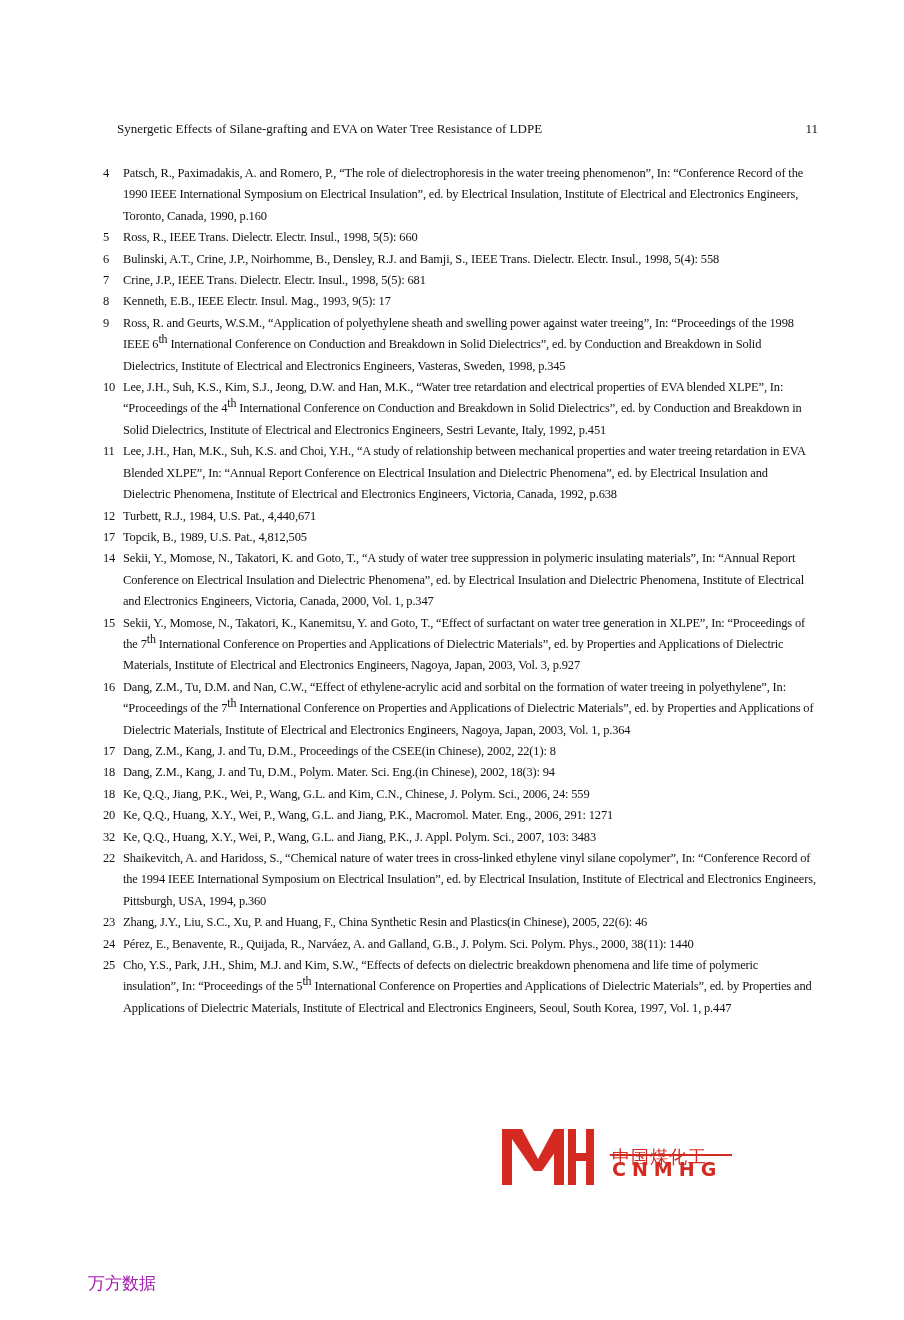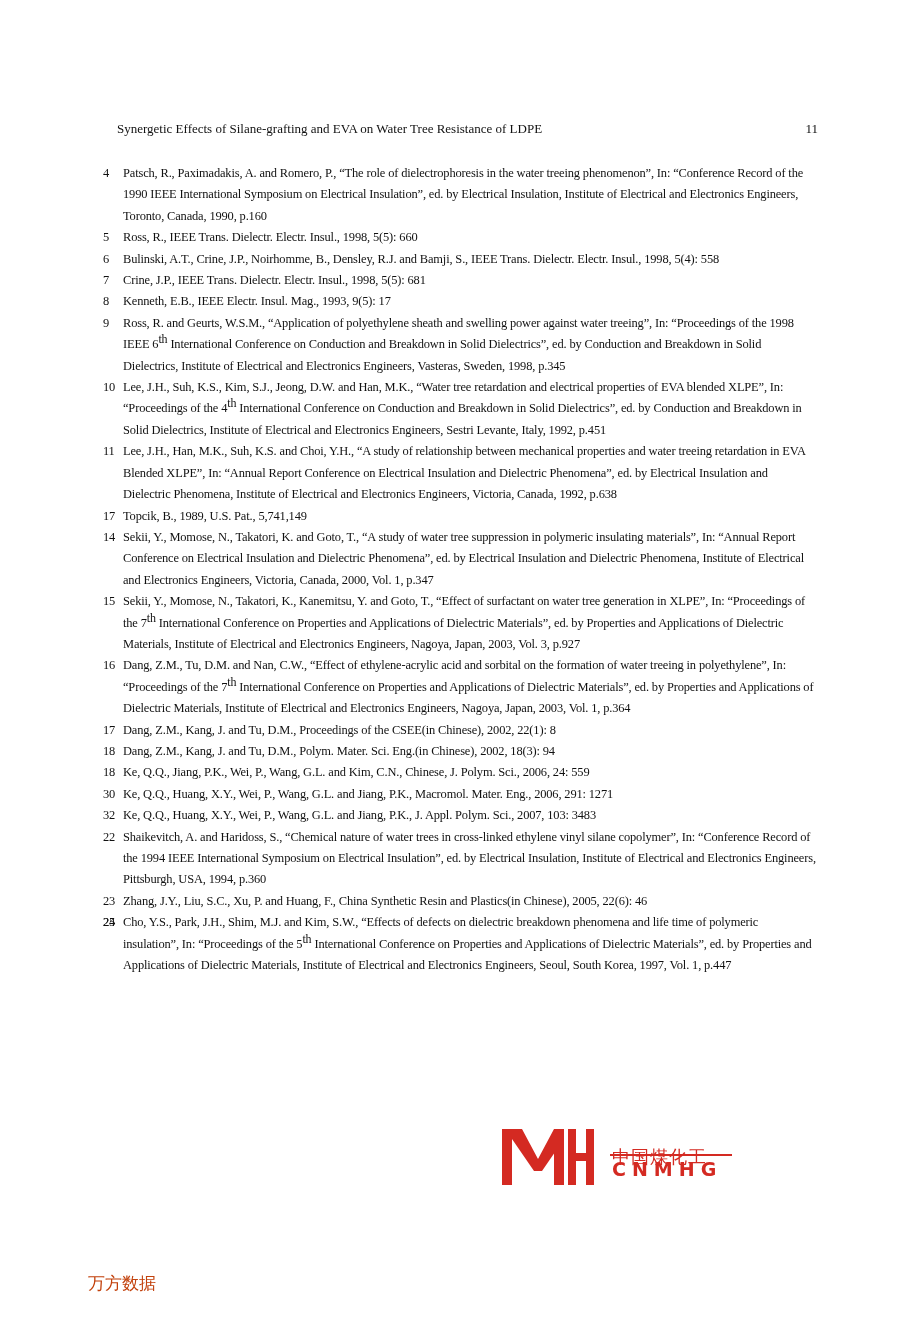--- a/index.html
+++ b/index.html
@@ -13,49 +13,50 @@
   .ref-num { position: absolute; left: 2px; top: 0; }
   .ref-text sup { font-size: 12px; line-height: 0; vertical-align: 5px; margin-top: 10px; }
   .watermark { position: absolute; left: 502px; top: 1129px; width: 230px; height: 56px; background: #ffffff; }
   .wm-glyph { position: absolute; left: 0; top: 0; width: 92px; height: 56px; }
   .wm-cn { position: absolute; left: 110px; top: 16px; font-family: "DejaVu Sans", sans-serif;
            font-size: 18px; color: #d42a22; letter-spacing: 1px; }
   .wm-rule { position: absolute; left: 108px; top: 25px; width: 122px; height: 2px; background: #d42a22; }
   .wm-en { position: absolute; left: 110px; top: 29px; font-family: "DejaVu Sans", sans-serif;
            font-size: 19px; color: #d42a22; letter-spacing: 6px; font-weight: 700; }
   .footer-mark { position: absolute; left: 88px; top: 1272px; font-family: "DejaVu Sans", sans-serif;
-                 font-size: 17px; color: #c2410c; }
+                 font-size: 17px; color: #a21caf; }
 </style>
 </head>
 <body>
 
 <div class="running-head">Synergetic Effects of Silane-grafting and EVA on Water Tree Resistance of LDPE</div>
 <div class="page-num">11</div>
 
 <ol class="refs" id="refs">
     <li class="ref"><span class="ref-num">4</span><span class="ref-text"><span>Patsch, R., Paximadakis, A. and Romero, P., “The role of dielectrophoresis in the water treeing phenomenon”, In: “Conference Record of the 1990 IEEE International Symposium on Electrical Insulation”, ed. by Electrical Insulation, Institute of Electrical and Electronics Engineers, Toronto, Canada, 1990, p.160</span></span></li>
     <li class="ref"><span class="ref-num">5</span><span class="ref-text"><span>Ross, R., IEEE Trans. Dielectr. Electr. Insul., 1998, 5(5): 660</span></span></li>
     <li class="ref"><span class="ref-num">6</span><span class="ref-text"><span>Bulinski, A.T., Crine, J.P., Noirhomme, B., Densley, R.J. and Bamji, S., IEEE Trans. Dielectr. Electr. Insul., 1998, 5(4): 558</span></span></li>
     <li class="ref"><span class="ref-num">7</span><span class="ref-text"><span>Crine, J.P., IEEE Trans. Dielectr. Electr. Insul., 1998, 5(5): 681</span></span></li>
     <li class="ref"><span class="ref-num">8</span><span class="ref-text"><span>Kenneth, E.B., IEEE Electr. Insul. Mag., 1993, 9(5): 17</span></span></li>
     <li class="ref"><span class="ref-num">9</span><span class="ref-text"><span>Ross, R. and Geurts, W.S.M., “Application of polyethylene sheath and swelling power against water treeing”, In: “Proceedings of the 1998 IEEE 6</span><sup>th</sup><span> International Conference on Conduction and Breakdown in Solid Dielectrics”, ed. by Conduction and Breakdown in Solid Dielectrics, Institute of Electrical and Electronics Engineers, Vasteras, Sweden, 1998, p.345</span></span></li>
     <li class="ref"><span class="ref-num">10</span><span class="ref-text"><span>Lee, J.H., Suh, K.S., Kim, S.J., Jeong, D.W. and Han, M.K., “Water tree retardation and electrical properties of EVA blended XLPE”, In: “Proceedings of the 4</span><sup>th</sup><span> International Conference on Conduction and Breakdown in Solid Dielectrics”, ed. by Conduction and Breakdown in Solid Dielectrics, Institute of Electrical and Electronics Engineers, Sestri Levante, Italy, 1992, p.451</span></span></li>
     <li class="ref"><span class="ref-num">11</span><span class="ref-text"><span>Lee, J.H., Han, M.K., Suh, K.S. and Choi, Y.H., “A study of relationship between mechanical properties and water treeing retardation in EVA Blended XLPE”, In: “Annual Report Conference on Electrical Insulation and Dielectric Phenomena”, ed. by Electrical Insulation and Dielectric Phenomena, Institute of Electrical and Electronics Engineers, Victoria, Canada, 1992, p.638</span></span></li>
-    <li class="ref"><span class="ref-num">17</span><span class="ref-text"><span>Topcik, B., 1989, U.S. Pat., 5,741,149</span></span></li>
+    <li class="ref"><span class="ref-num">12</span><span class="ref-text"><span>Turbett, R.J., 1984, U.S. Pat., 4,440,671</span></span></li>
+    <li class="ref"><span class="ref-num">17</span><span class="ref-text"><span>Topcik, B., 1989, U.S. Pat., 4,812,505</span></span></li>
     <li class="ref"><span class="ref-num">14</span><span class="ref-text"><span>Sekii, Y., Momose, N., Takatori, K. and Goto, T., “A study of water tree suppression in polymeric insulating materials”, In: “Annual Report Conference on Electrical Insulation and Dielectric Phenomena”, ed. by Electrical Insulation and Dielectric Phenomena, Institute of Electrical and Electronics Engineers, Victoria, Canada, 2000, Vol. 1, p.347</span></span></li>
     <li class="ref"><span class="ref-num">15</span><span class="ref-text"><span>Sekii, Y., Momose, N., Takatori, K., Kanemitsu, Y. and Goto, T., “Effect of surfactant on water tree generation in XLPE”, In: “Proceedings of the 7</span><sup>th</sup><span> International Conference on Properties and Applications of Dielectric Materials”, ed. by Properties and Applications of Dielectric Materials, Institute of Electrical and Electronics Engineers, Nagoya, Japan, 2003, Vol. 3, p.927</span></span></li>
     <li class="ref"><span class="ref-num">16</span><span class="ref-text"><span>Dang, Z.M., Tu, D.M. and Nan, C.W., “Effect of ethylene-acrylic acid and sorbital on the formation of water treeing in polyethylene”, In: “Proceedings of the 7</span><sup>th</sup><span> International Conference on Properties and Applications of Dielectric Materials”, ed. by Properties and Applications of Dielectric Materials, Institute of Electrical and Electronics Engineers, Nagoya, Japan, 2003, Vol. 1, p.364</span></span></li>
     <li class="ref"><span class="ref-num">17</span><span class="ref-text"><span>Dang, Z.M., Kang, J. and Tu, D.M., Proceedings of the CSEE(in Chinese), 2002, 22(1): 8</span></span></li>
     <li class="ref"><span class="ref-num">18</span><span class="ref-text"><span>Dang, Z.M., Kang, J. and Tu, D.M., Polym. Mater. Sci. Eng.(in Chinese), 2002, 18(3): 94</span></span></li>
     <li class="ref"><span class="ref-num">18</span><span class="ref-text"><span>Ke, Q.Q., Jiang, P.K., Wei, P., Wang, G.L. and Kim, C.N., Chinese, J. Polym. Sci., 2006, 24: 559</span></span></li>
-    <li class="ref"><span class="ref-num">30</span><span class="ref-text"><span>Ke, Q.Q., Huang, X.Y., Wei, P., Wang, G.L. and Jiang, P.K., Macromol. Mater. Eng., 2006, 291: 1271</span></span></li>
+    <li class="ref"><span class="ref-num">20</span><span class="ref-text"><span>Ke, Q.Q., Huang, X.Y., Wei, P., Wang, G.L. and Jiang, P.K., Macromol. Mater. Eng., 2006, 291: 1271</span></span></li>
     <li class="ref"><span class="ref-num">32</span><span class="ref-text"><span>Ke, Q.Q., Huang, X.Y., Wei, P., Wang, G.L. and Jiang, P.K., J. Appl. Polym. Sci., 2007, 103: 3483</span></span></li>
     <li class="ref"><span class="ref-num">22</span><span class="ref-text"><span>Shaikevitch, A. and Haridoss, S., “Chemical nature of water trees in cross-linked ethylene vinyl silane copolymer”, In: “Conference Record of the 1994 IEEE International Symposium on Electrical Insulation”, ed. by Electrical Insulation, Institute of Electrical and Electronics Engineers, Pittsburgh, USA, 1994, p.360</span></span></li>
     <li class="ref"><span class="ref-num">23</span><span class="ref-text"><span>Zhang, J.Y., Liu, S.C., Xu, P. and Huang, F., China Synthetic Resin and Plastics(in Chinese), 2005, 22(6): 46</span></span></li>
-    <li class="ref"><span class="ref-num">24</span></li>
+    <li class="ref"><span class="ref-num">24</span><span class="ref-text"><span>Pérez, E., Benavente, R., Quijada, R., Narváez, A. and Galland, G.B., J. Polym. Sci. Polym. Phys., 2000, 38(11): 1440</span></span></li>
     <li class="ref"><span class="ref-num">25</span><span class="ref-text"><span>Cho, Y.S., Park, J.H., Shim, M.J. and Kim, S.W., “Effects of defects on dielectric breakdown phenomena and life time of polymeric insulation”, In: “Proceedings of the 5</span><sup>th</sup><span> International Conference on Properties and Applications of Dielectric Materials”, ed. by Properties and Applications of Dielectric Materials, Institute of Electrical and Electronics Engineers, Seoul, South Korea, 1997, Vol. 1, p.447</span></span></li>
   </ol>
 
 <div class="watermark">
   <svg class="wm-glyph" viewBox="0 0 92 56">
     <rect x="0" y="0" width="10" height="56" fill="#d42a22"></rect>
     <polygon points="10,0 20,0 36,30 52,0 62,0 62,10 40,42 32,42 10,10" fill="#d42a22"></polygon>
     <rect x="52" y="0" width="10" height="56" fill="#d42a22"></rect>
     <rect x="66" y="0" width="8" height="56" fill="#d42a22"></rect>
     <rect x="66" y="24" width="26" height="8" fill="#d42a22"></rect>

